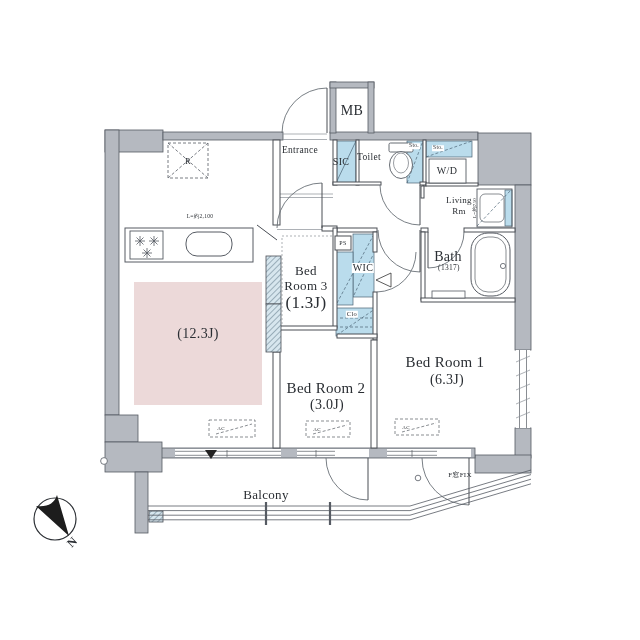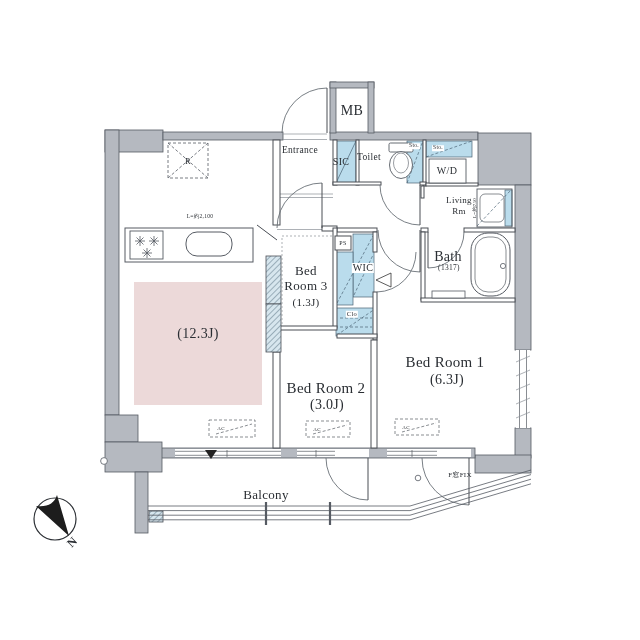--- a/index.html
+++ b/index.html
@@ -4,21 +4,21 @@
 <style>
   html,body{margin:0;padding:0;background:#fff;}
   .plan{position:relative;width:640px;height:640px;background:#ffffff;
         font-family:"Liberation Serif",serif;color:#2a2e33;overflow:hidden;}
   .plan svg{position:absolute;left:0;top:0;}
   .lbl{position:absolute;transform:translate(-50%,-50%);white-space:nowrap;
        line-height:1;letter-spacing:.3px;z-index:5;}
   .chip{background:#fff;padding:0 1px;}
   .rot90{transform:translate(-50%,-50%) rotate(-90deg);}
   .rotN{transform:translate(-50%,-50%) rotate(-45deg);font-weight:bold;}
-  .s15{font-size:15px}.s14{font-size:14px}.s13{font-size:13px}.s125{font-size:11px}
+  .s15{font-size:15px}.s14{font-size:14px}.s13{font-size:13px}.s125{font-size:17px}
   .s12{font-size:12px}.s10{font-size:14px}.s95{font-size:9.5px}.s9{font-size:9px}
   .s8{font-size:10px}.s85{font-size:8.5px}.s75{font-size:7.5px}.s7{font-size:7px}
   .s65{font-size:6.5px}.s6{font-size:6px}.s55{font-size:5.5px}.s5{font-size:5px}
 </style>
 </head>
 <body>
 
 <div class="plan">
 
 <svg width="640" height="640" viewBox="0 0 640 640">

